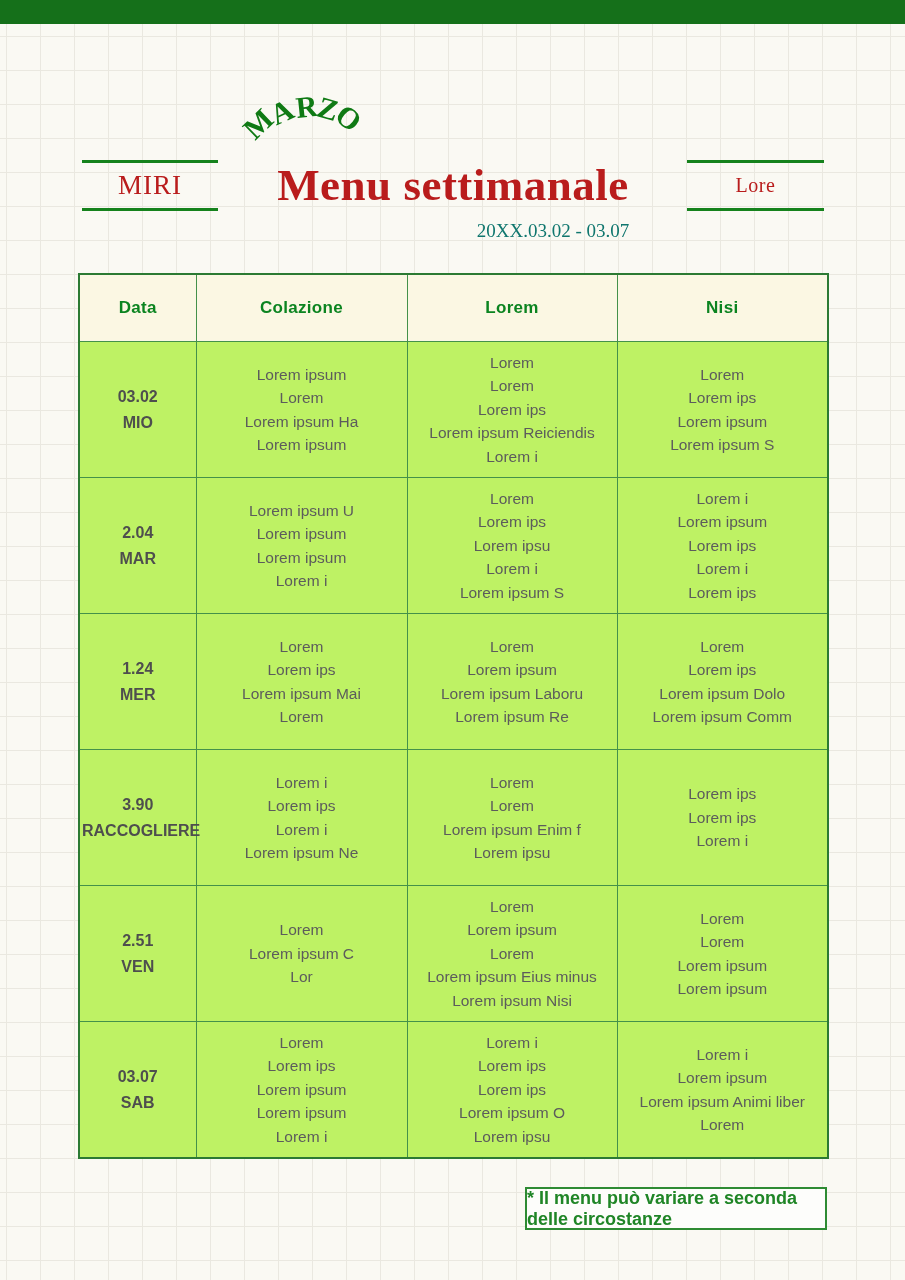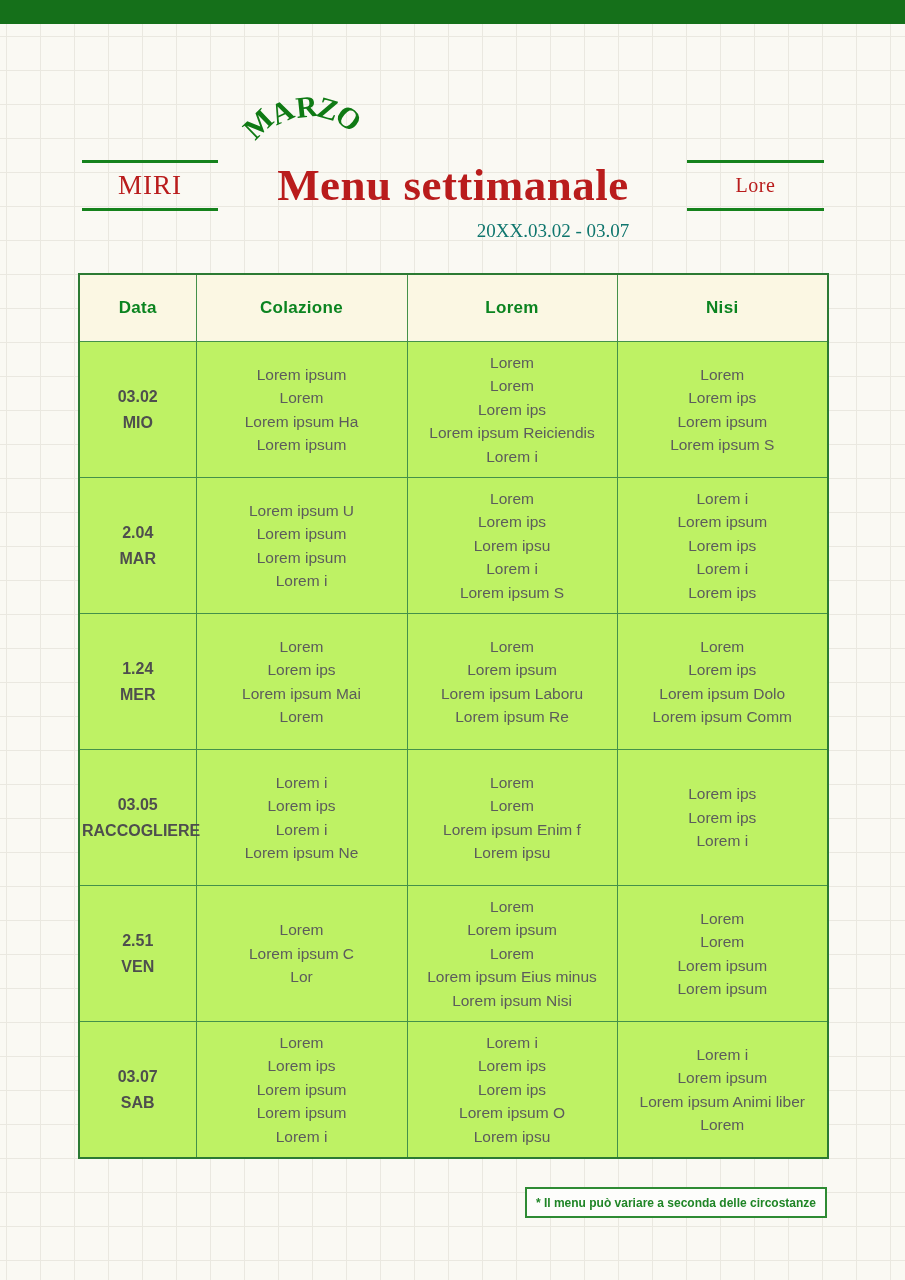--- a/index.html
+++ b/index.html
@@ -69,24 +69,24 @@
     text-align:center;vertical-align:middle;
     white-space:pre-line;
     font-size:15.5px;line-height:23.5px;color:#5c5c5c;
     padding:0 2px;
   }
   table.menu td.date{
     font-size:16px;line-height:26px;font-weight:600;color:#4e4e4e;
   }
 
   .footer-note{
-    position:absolute;left:525px;top:1187px;width:302px;height:31px;
+    position:absolute;left:525px;top:1187px;width:302px;height:43px;
     box-sizing:border-box;border:2px solid #2e8b33;background:#fdfdfb;
     display:flex;align-items:center;justify-content:center;
-    color:#1f8526;font-size:12px;font-weight:600;
+    color:#1f8526;font-size:18px;font-weight:600;
   }
 </style>
 </head>
 <body>
 
 <div class="top-bar"></div>
 
 <div class="arc">
   <span class="l0">M</span>
   <span class="l1">A</span>
@@ -161,21 +161,21 @@
       <td>Lorem
 Lorem ipsum
 Lorem ipsum Laboru
 Lorem ipsum Re</td>
       <td>Lorem
 Lorem ips
 Lorem ipsum Dolo
 Lorem ipsum Comm</td>
     </tr>
     <tr>
-      <td class="date">03.05
+      <td class="date">3.90
 RACCOGLIERE</td>
       <td>Lorem i
 Lorem ips
 Lorem i
 Lorem ipsum Ne</td>
       <td>Lorem
 Lorem
 Lorem ipsum Enim f
 Lorem ipsu</td>
       <td>Lorem ips

